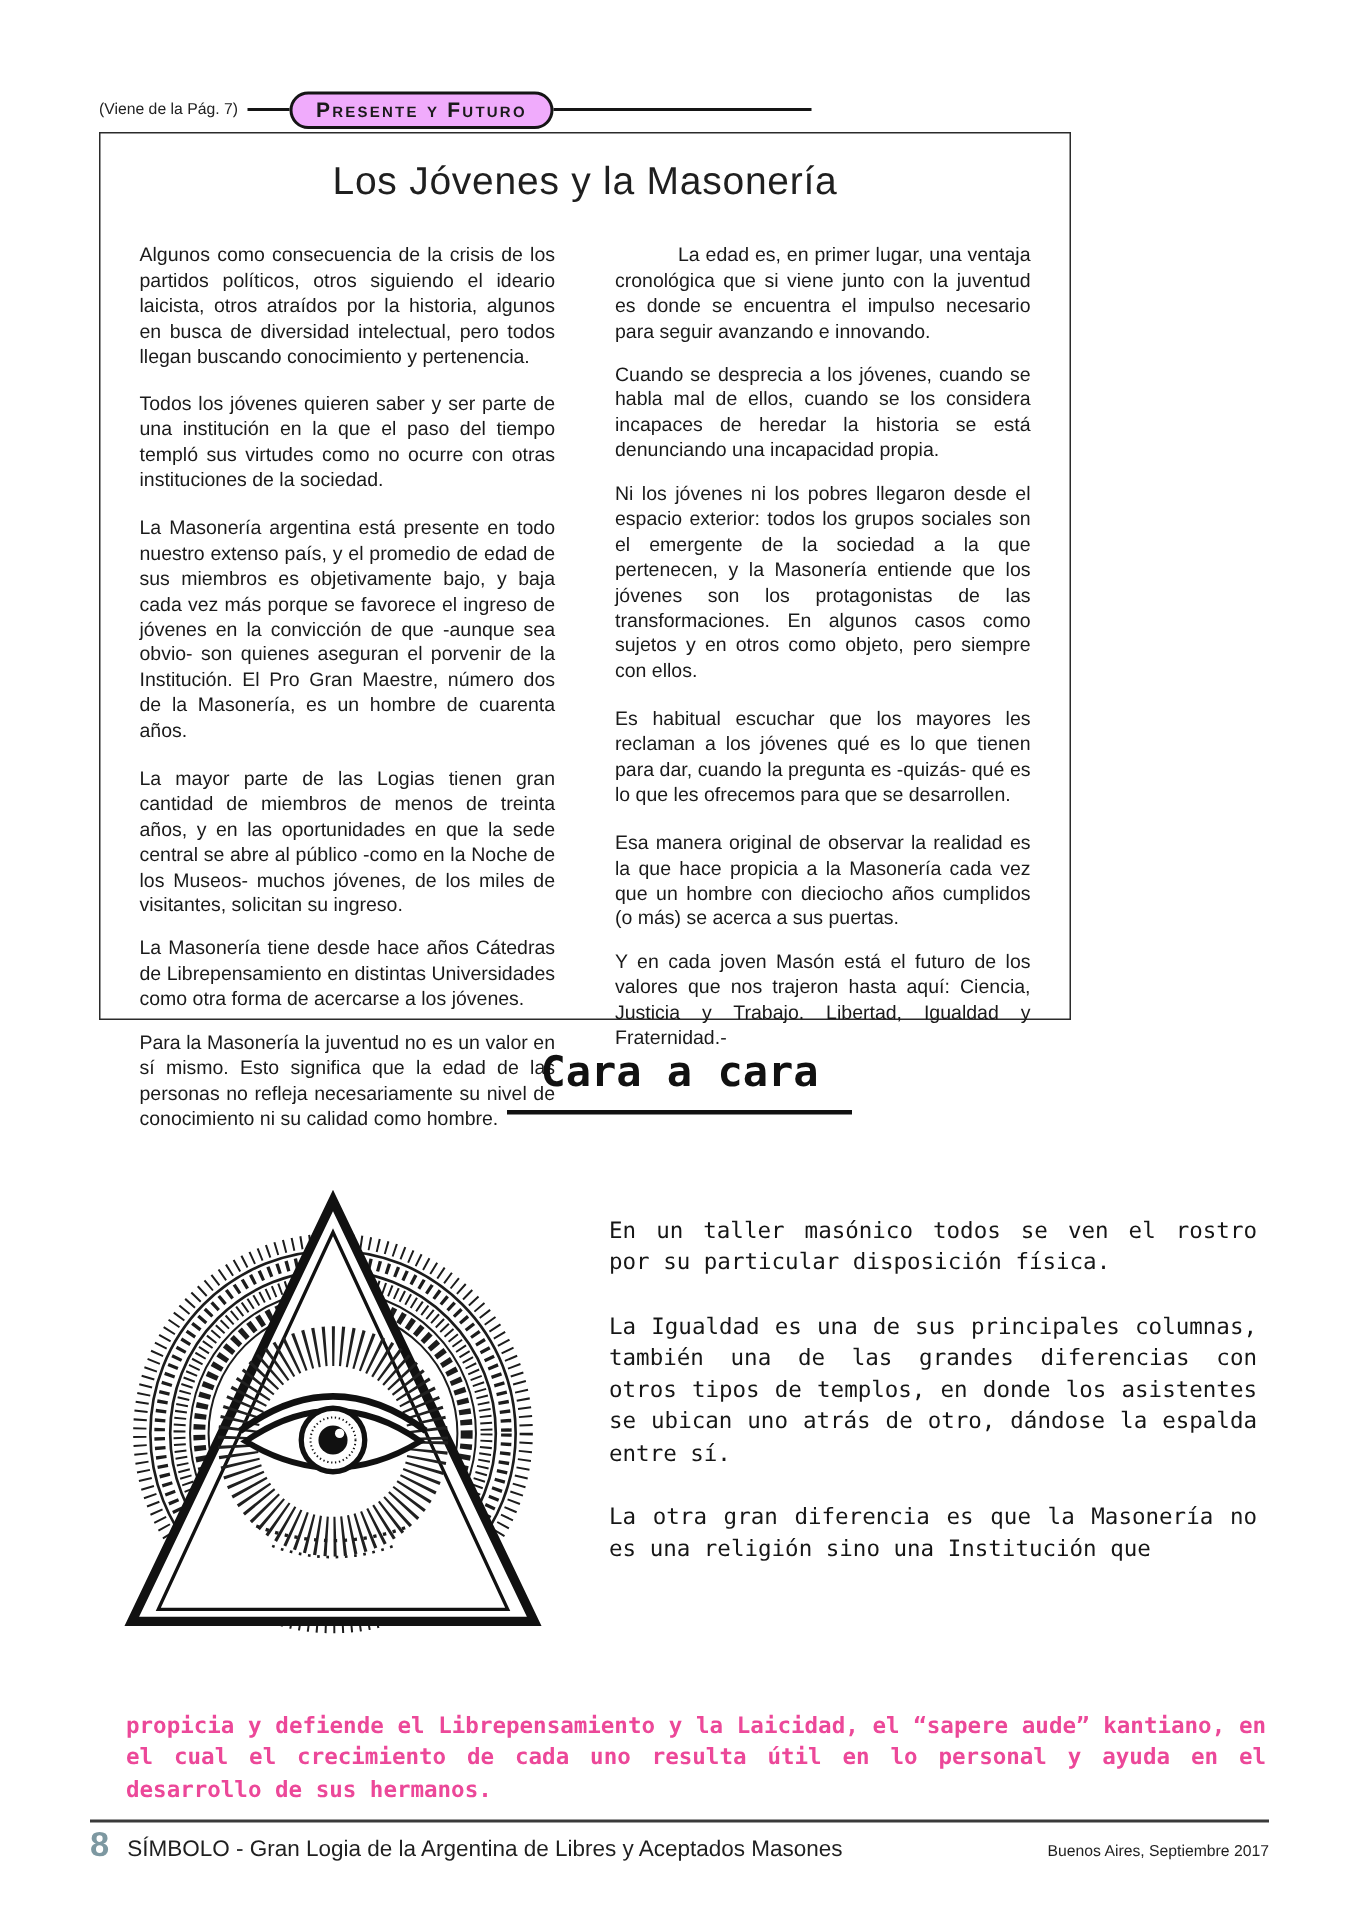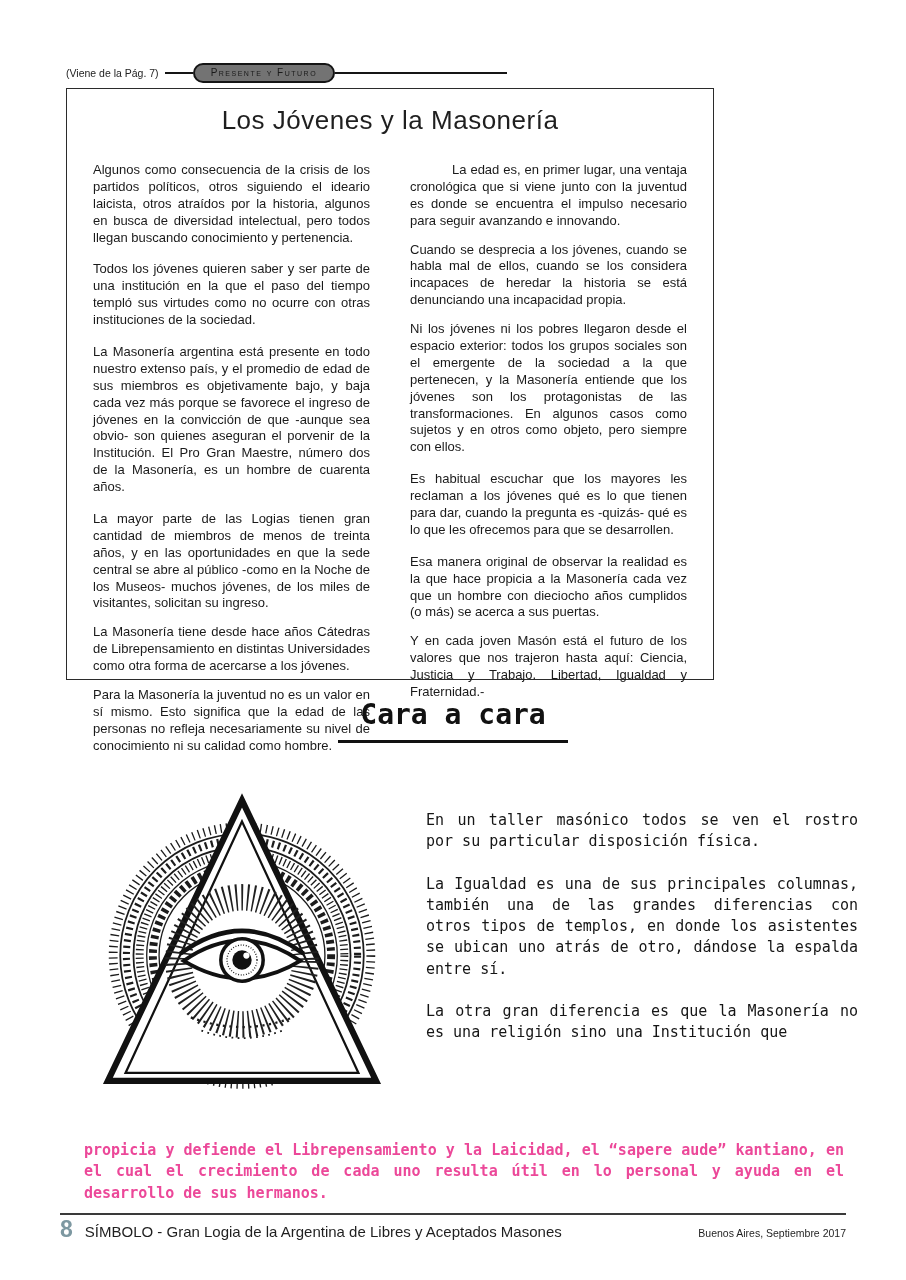--- a/index.html
+++ b/index.html
@@ -18,23 +18,23 @@
     top:60px; left:66px; width:780px; height:26px;
     display:flex; align-items:center;
   }
   .continuation-note { font-size:10.5px; color:#222; white-space:nowrap; }
   .badge-rule { height:2.5px; background:#151515; }
   .rule-left { width:28px; margin-left:6px; }
   .rule-right { width:172px; }
   .section-badge {
     border:2px solid #151515; border-radius:13px;
     padding:2px 16px 3px;
-    font-size:10px; font-weight:normal;
+    font-size:14px; font-weight:bold;
     font-variant:small-caps; letter-spacing:1.5px;
-    white-space:nowrap; background:#737373;
+    white-space:nowrap; background:#f0abfc;
   }
 
   
   .article-box {
     top:88px; left:66px; width:648px; height:592px;
     border:1.5px solid #2b2b2b;
     padding:16px 14px 0;
   }
   .article-title {
     text-align:center; font-size:26px; font-weight:400;
@@ -48,21 +48,21 @@
 
   
   .cara-title-wrap { top:698px; left:0; width:906px; text-align:center; }
   .cara-title {
     display:inline-block;
     font-family:"DejaVu Sans Mono", monospace;
     font-size:28px; font-weight:bold; color:#111;
     padding:0 22px 9px;
     border-bottom:3px solid #111;
   }
-  .cara-section { top:780px; left:92px; width:766px; display:flex; }
+  .cara-section { top:780px; left:72px; width:766px; display:flex; }
   .illustration { width:300px; height:330px; flex:none; }
   .cara-text {
     margin-left:34px; margin-top:30px; flex:1;
     font-family:"DejaVu Sans Mono", monospace;
     font-size:15px; line-height:1.42; text-align:justify; color:#161616;
   }
   .cara-text p { margin:0 0 21px; }
   .closing-para {
     top:1140px; left:84px; width:760px;
     font-family:"DejaVu Sans Mono", monospace;

